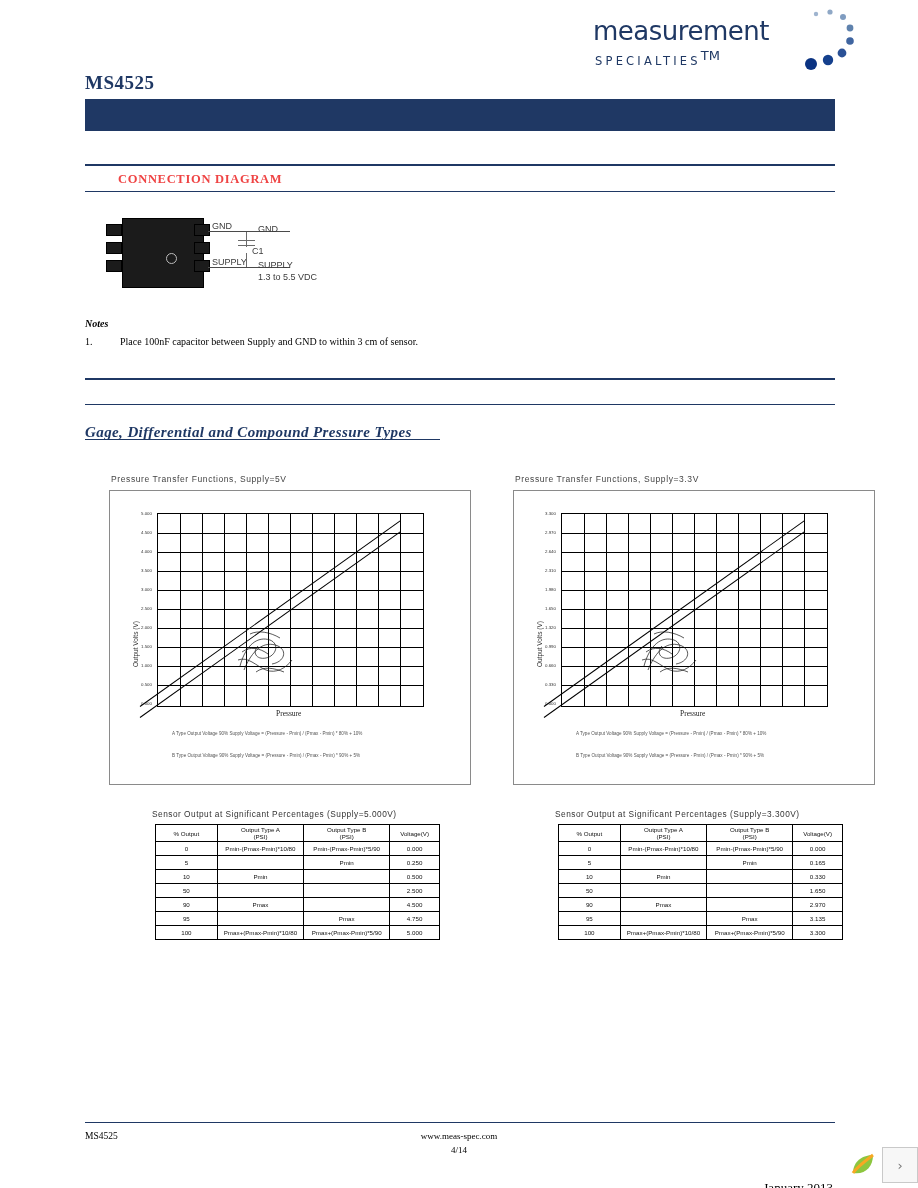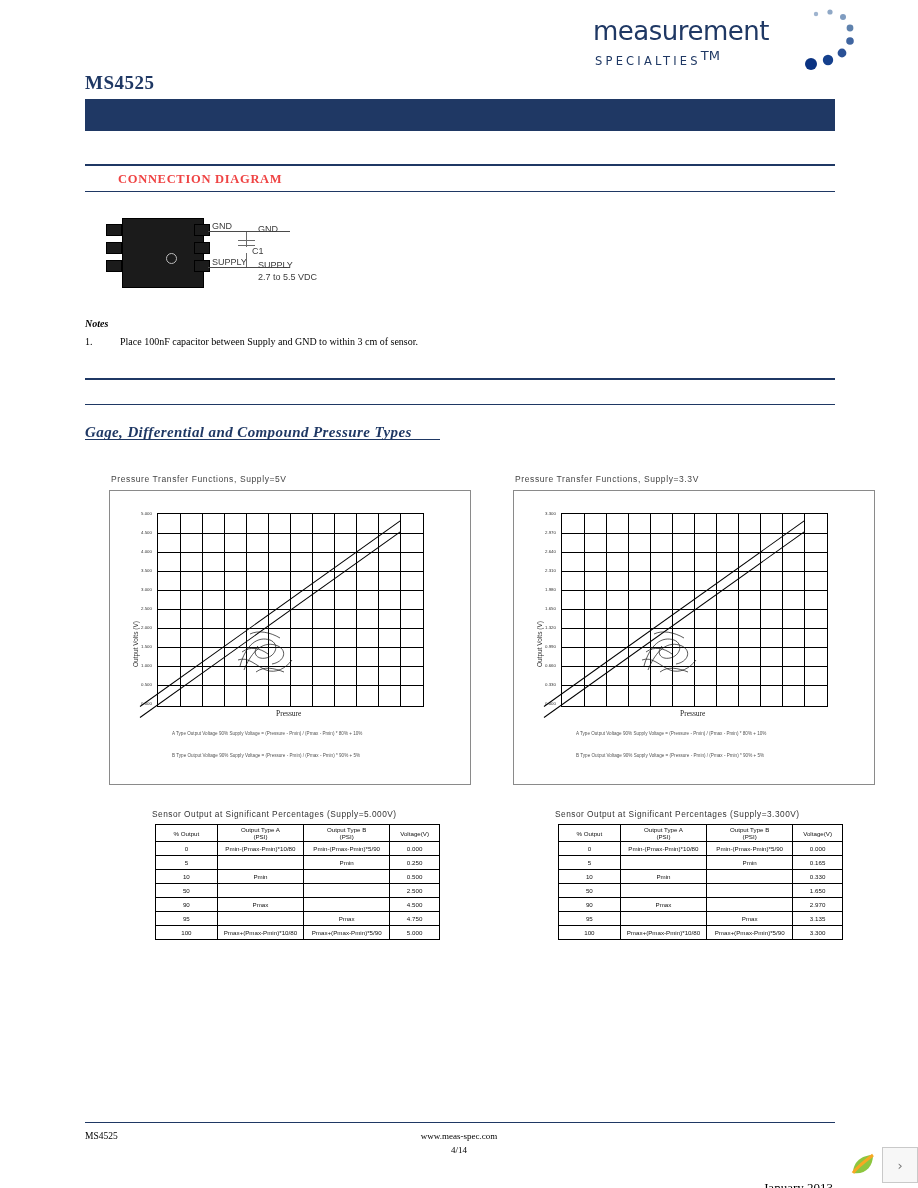--- a/index.html
+++ b/index.html
@@ -179,21 +179,21 @@
     <div class="cap-line" style="left:146px;top:19px;width:1px;height:16px;"></div>
     <div class="cap-line" style="left:146px;top:41px;width:1px;height:14px;"></div>
     <div class="cap-line" style="left:138px;top:28px;width:17px;height:1px;"></div>
     <div class="cap-line" style="left:138px;top:33px;width:17px;height:1px;"></div>
     <div class="lead" style="left:146px;top:19px;width:44px;"></div>
     <div class="lead" style="left:146px;top:55px;width:44px;"></div>
 
     <div class="lbl" style="left:158px;top:12px;">GND</div>
     <div class="lbl" style="left:152px;top:34px;">C1</div>
     <div class="lbl" style="left:158px;top:48px;">SUPPLY</div>
-    <div class="lbl" style="left:158px;top:60px;">2.7 to 5.5 VDC</div>
+    <div class="lbl" style="left:158px;top:60px;">1.3 to 5.5 VDC</div>
   </div>
 
   <div class="notes-title">Notes</div>
   <div class="notes-num">1.</div>
   <div class="notes-txt">Place 100nF capacitor between Supply and GND to within 3 cm of sensor.</div>
 
   <div class="sec-rule" style="top:378px;"></div>
   <div class="sec-rule" style="top:404px;height:1px;"></div>
 
   <div class="subhead">Gage, Differential and Compound Pressure Types</div>

